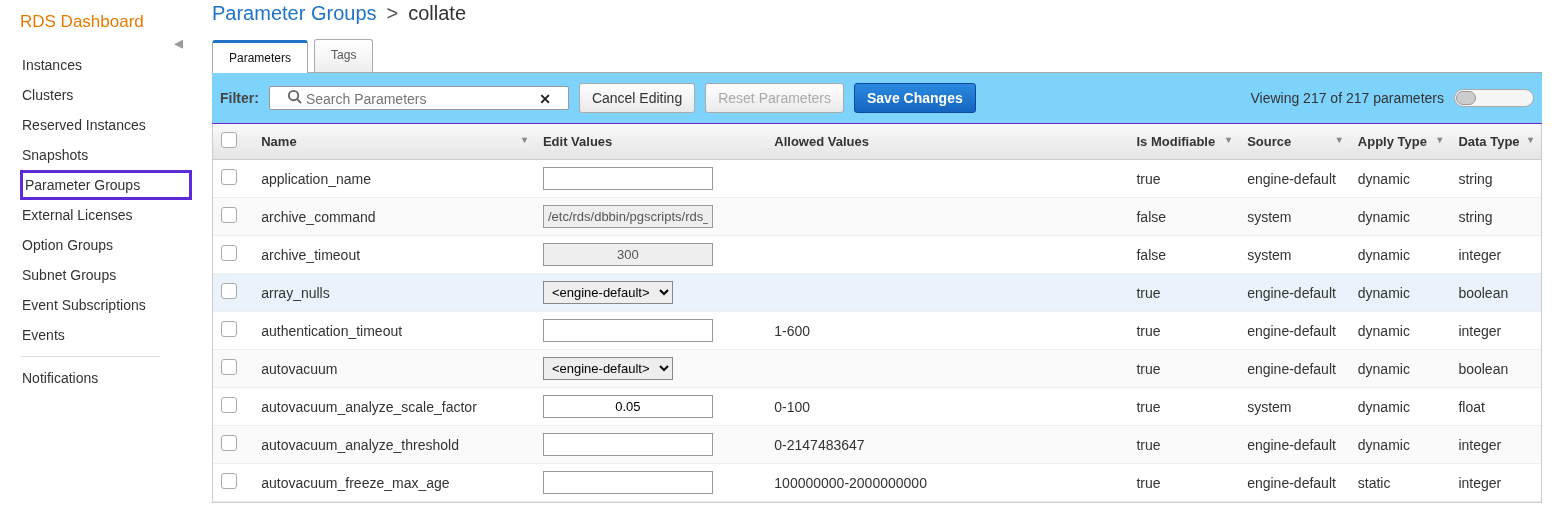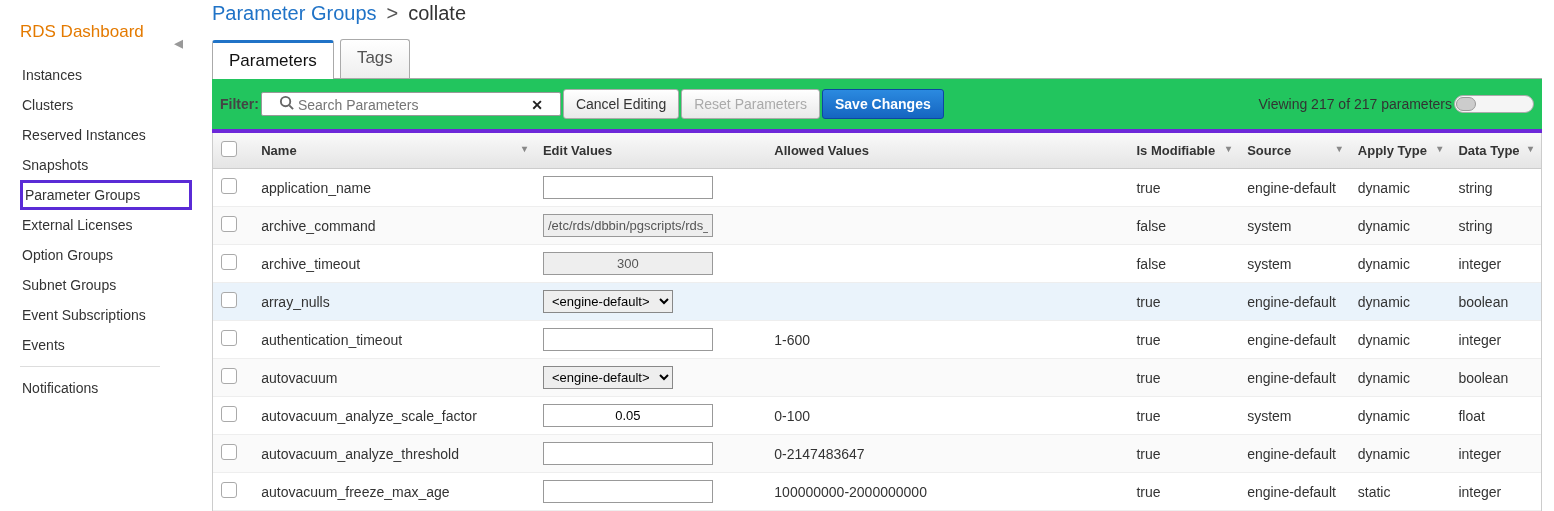--- a/index.html
+++ b/index.html
@@ -1,33 +1,33 @@
 <!DOCTYPE html>
 <html><head>
 <meta charset="utf-8">
 <style>
   * { box-sizing: border-box; margin: 0; padding: 0; }
   body { font-family: "Helvetica Neue", Arial, sans-serif; font-size: 14px; color: #333; background: #fff; width: 1554px; }
   .layout { display: flex; }
-  .sidebar { width: 192px; padding: 22px 0 8px 20px; }
+  .sidebar { width: 192px; padding: 12px 0 8px 20px; }
   .sidebar-title { color: #e47a00; font-size: 17px; font-weight: 500; margin-bottom: 18px; }
   .sidebar-item { color: #333; font-size: 14px; padding: 7px 2px; cursor: pointer; display: block; }
   .sidebar-item.highlighted { border: 3px solid #5a2bd6; padding: 4px 2px; }
   .sidebar-section-break { border-top: 1px solid #ddd; margin: 6px 0; width: 140px; }
   .collapse-handle { position: absolute; top: 32px; left: 174px; width: 20px; height: 20px; color: #bbb; font-size: 18px; }
   .collapse-handle::after { content: "◂"; color: #999; }
   .main { flex: 1; padding: 0 12px 0 20px; position: relative; }
   .breadcrumb { font-size: 20px; padding: 2px 0 14px 0; display: flex; align-items: center; gap: 10px; }
   .breadcrumb-link { color: #2073c7; cursor: pointer; }
   .breadcrumb-sep { color: #555; }
   .breadcrumb-current { color: #333; }
   .tabs { display: flex; border-bottom: 1px solid #aaa; }
-  .tab { padding: 8px 16px; font-size: 17px; color: #555; cursor: pointer; border: 1px solid #aaa; border-bottom: none; margin-right: 6px; border-radius: 3px 3px 0 0; background: linear-gradient(#fff,#eee); }
+  .tab { padding: 8px 16px; font-size: 12px; color: #555; cursor: pointer; border: 1px solid #aaa; border-bottom: none; margin-right: 6px; border-radius: 3px 3px 0 0; background: linear-gradient(#fff,#eee); }
   .tab.active { background: #fff; color: #111; border-top: 3px solid #2073c7; position: relative; top: 1px; }
-  .toolbar { display: flex; align-items: center; gap: 2px; padding: 10px 8px; background: #22c55e; border-bottom: 4px solid #6d28d9; }
+  .toolbar { display: flex; align-items: center; gap: 10px; padding: 10px 8px; background: #7dd3fc; border-bottom: 1px solid #6d28d9; }
   .filter-label { font-weight: bold; color: #444; }
   .search-wrap { display: flex; align-items: flex-end; border: 1px solid #999; background: #fff; border-radius: 2px; flex: 0 0 300px; padding: 2px 17px; }
   .search-wrap input { border: none; outline: none; flex: 1; font-size: 14px; }
   .search-icon { color: #666; margin-right: 4px; }
   .clear-icon { color: #222; font-weight: bold; cursor: pointer; }
   .btn { padding: 6px 12px; border: 1px solid #aaa; border-radius: 3px; background: linear-gradient(#fff,#e9e9e9); font-size: 14px; cursor: pointer; color: #333; font-weight: 500; }
   .btn.disabled { color: #aaa; cursor: default; }
   .btn.primary { background: linear-gradient(#2b8ae0,#1565c0); color: #fff; border-color: #0d47a1; font-weight: bold; }
   .spacer { flex: 1; }
   .viewing { color: #333; font-weight: 500; }

